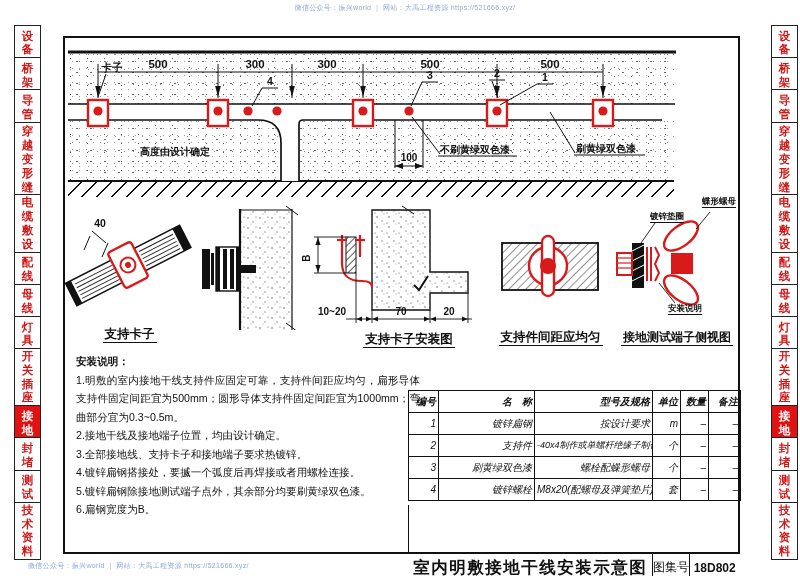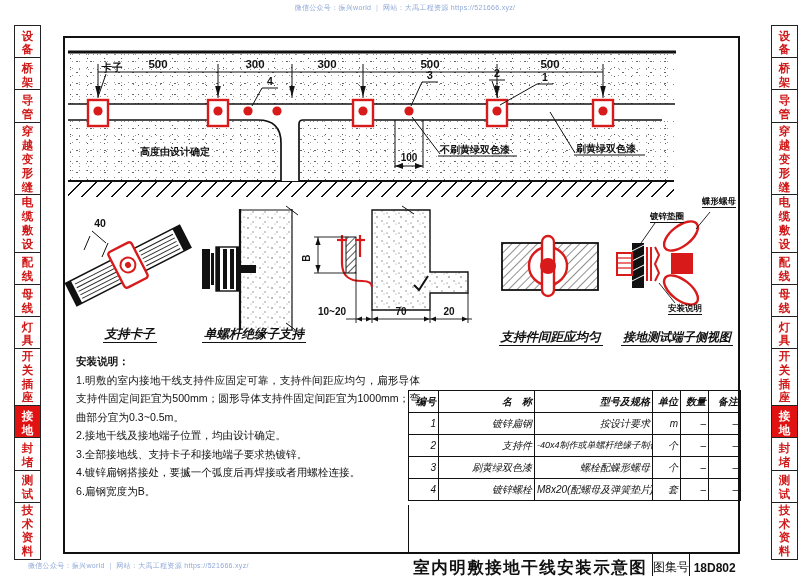--- a/index.html
+++ b/index.html
@@ -23,21 +23,21 @@
      radial-gradient(circle,#666 .7px,transparent .95px),
      radial-gradient(circle,#8a8a8a .55px,transparent .75px),
      radial-gradient(circle,#555 .6px,transparent .85px),
      radial-gradient(circle,#999 .45px,transparent .65px);
     background-size:14px 11px,9px 15px,17px 9px,7px 7px;
     background-position:2px 3px,7px 9px,11px 1px,1px 5px;}
   .ground{border-top:2.6px solid #111;box-sizing:border-box;
     background:repeating-linear-gradient(135deg,transparent 0 9px,#111 9px 10.6px);}
   
   .dlabel{font-size:12.5px;font-weight:bold;text-align:center;white-space:nowrap;}
-  .dlabel span{border-bottom:1.6px solid #111;padding:0 2px 1px;font-style:italic;}
+  .dlabel span{border-bottom:1.6px solid #111;padding:0 2px 1px;}
   .slabel{font-size:8.5px;font-weight:bold;white-space:nowrap;}
   .slabel span{border-bottom:1px solid #111;padding-bottom:0.5px;}
   
   .notes{width:344px;font-size:10.6px;line-height:18.5px;font-weight:500;color:#111;text-align:justify;}
   .notes .ntitle{font-weight:bold;}
   
   table.mat{border-collapse:collapse;table-layout:fixed;width:332px;}
   table.mat th,table.mat td{border:1.2px solid #111;text-align:right;font-size:10px;
       height:21px;padding:0 2px;overflow:hidden;white-space:nowrap;font-style:italic;}
   table.mat th{font-weight:bold;}
@@ -299,21 +299,20 @@
       <rect x="4" y="44" width="8" height="40" fill="#111"></rect>
       <rect x="13" y="48" width="3" height="32" fill="#111"></rect>
       <rect x="18" y="42" width="24" height="44" fill="#fff" stroke="#111" stroke-width="1.4"></rect>
       <rect x="18" y="42" width="4" height="44" fill="#111"></rect>
       <rect x="25" y="44" width="4" height="40" fill="#111"></rect>
       <rect x="32" y="44" width="4" height="40" fill="#111"></rect>
       <rect x="38" y="42" width="4" height="44" fill="#111"></rect>
       <rect x="42" y="60" width="16" height="8" fill="#111"></rect>
     </g>
   </svg>
-  <div class="abs dlabel" style="left:190px;top:326px;width:128px;"><span>单螺杆绝缘子支持</span></div>
 
   <svg class="abs" style="left:302px;top:205px;" width="170" height="126" viewBox="0 0 170 126">
     <defs>
       <pattern id="speckC" width="12" height="10" patternUnits="userSpaceOnUse">
         <rect width="12" height="10" fill="#fff"></rect>
         <circle cx="3" cy="2" r="0.8" fill="#666"></circle>
           <circle cx="8" cy="6" r="0.7" fill="#777"></circle>
         <circle cx="1" cy="8" r="0.6" fill="#555"></circle>
           <circle cx="10" cy="9" r="0.5" fill="#888"></circle>
       </pattern>
@@ -357,20 +356,21 @@
         <polygon points="122,111.4 122,116.6 127.5,114"></polygon>
       <polygon points="134,111.4 134,116.6 128.5,114"></polygon>
         <polygon points="160,111.4 160,116.6 165.5,114"></polygon>
     </g>
     <g font-size="10" font-weight="600" fill="#111" text-anchor="middle">
       <text x="30" y="110">10~20</text>
       <text x="99" y="110">70</text>
       <text x="147" y="110">20</text>
     </g>
   </svg>
+  <div class="abs dlabel" style="left:336px;top:331px;width:146px;"><span>支持卡子安装图</span></div>
 
   <svg class="abs" style="left:488px;top:233px;" width="124" height="75" viewBox="0 0 124 75">
     <defs>
       <pattern id="hatchD" width="6" height="6" patternUnits="userSpaceOnUse" patternTransform="rotate(45)">
         <rect width="6" height="6" fill="#fff"></rect>
         <line x1="0" y1="0" x2="0" y2="6" stroke="#333" stroke-width="1.1"></line>
       </pattern>
     </defs>
     <rect x="14" y="10" width="96" height="47" fill="url(#hatchD)" stroke="#111" stroke-width="1.8"></rect>
     <circle cx="60" cy="33" r="19" fill="#fff" stroke="#d81a1a" stroke-width="2.4"></circle>
@@ -415,20 +415,21 @@
   <div class="abs slabel" style="left:702px;top:196px;"><span>蝶形螺母</span></div>
   <div class="abs slabel" style="left:668px;top:303px;"><span>安装说明</span></div>
   <div class="abs dlabel" style="left:610px;top:329px;width:134px;font-size:12px;"><span>接地测试端子侧视图</span></div>
 
   <div class="abs notes" style="left:76px;top:352px;">
     <div class="ntitle">安装说明：</div>
     <div>1.明敷的室内接地干线支持件应固定可靠，支持件间距应均匀，扁形导体支持件固定间距宜为500mm；圆形导体支持件固定间距宜为1000mm；弯曲部分宜为0.3~0.5m。</div>
     <div>2.接地干线及接地端子位置，均由设计确定。</div>
     <div>3.全部接地线、支持卡子和接地端子要求热镀锌。</div>
     <div>4.镀锌扁钢搭接处，要揻一个弧度后再焊接或者用螺栓连接。</div>
+    <div>5.镀锌扁钢除接地测试端子点外，其余部分均要刷黄绿双色漆。</div>
     <div>6.扁钢宽度为B。</div>
   </div>
 
   <table class="mat abs" style="left:408px;top:390px;">
     <colgroup>
         <col style="width:30px">
         <col style="width:96px">
         <col style="width:118px">
       <col style="width:28px">
         <col style="width:28px">

